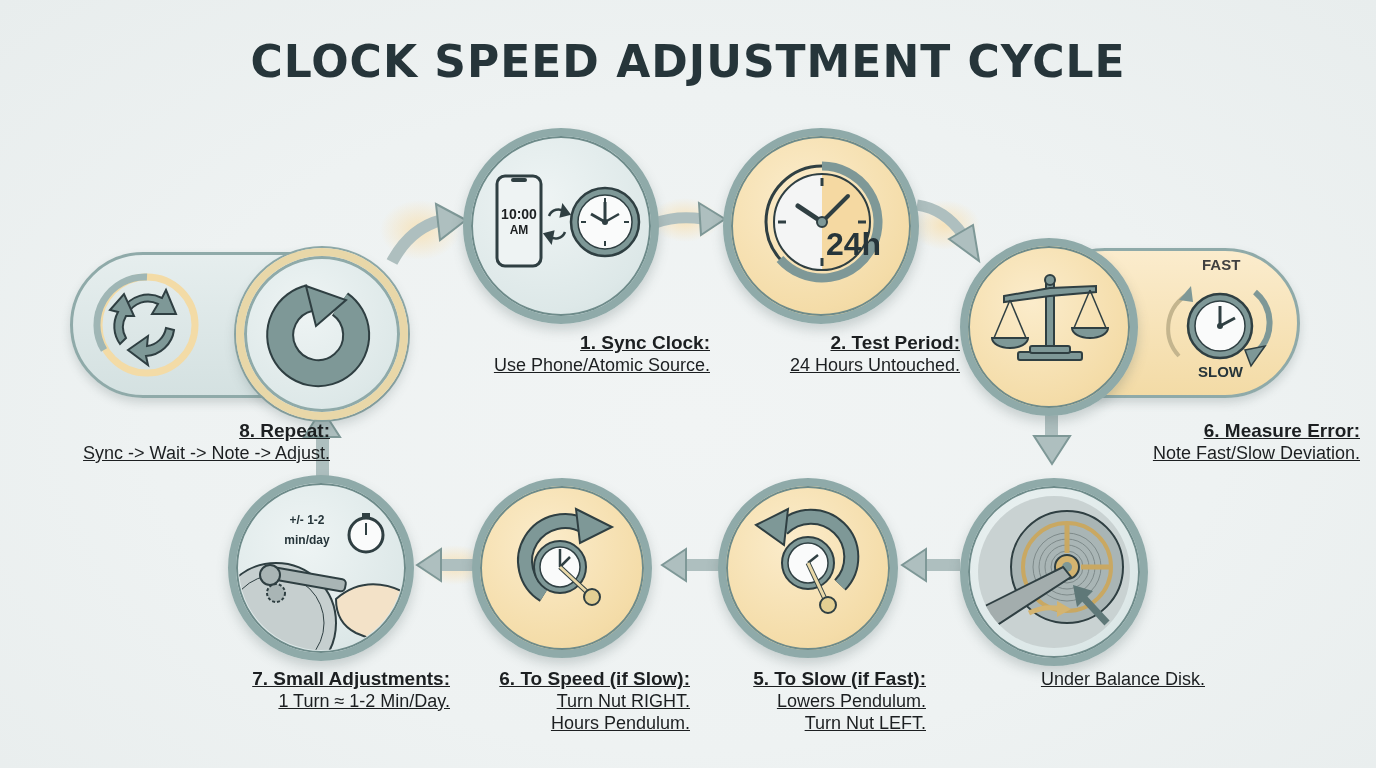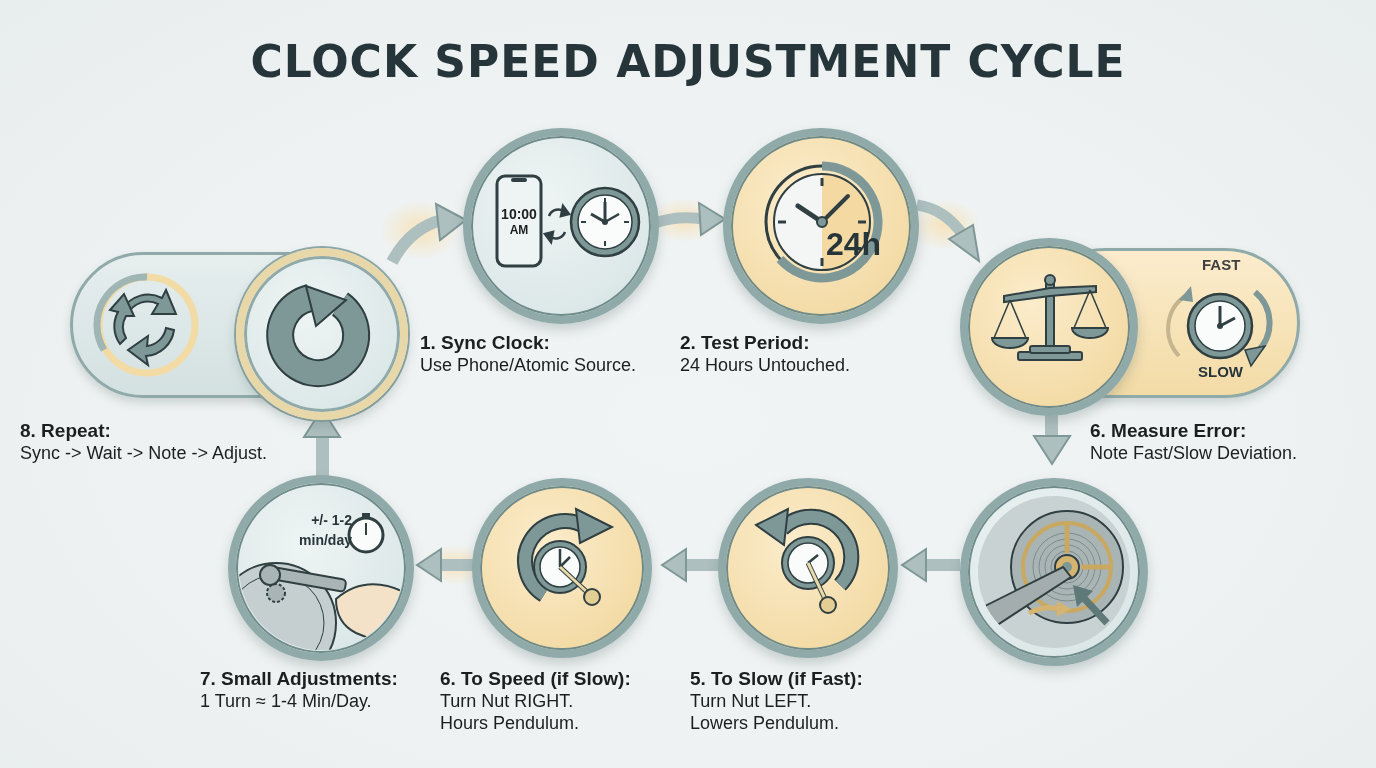--- a/index.html
+++ b/index.html
@@ -23,21 +23,21 @@
   .circle.blue { background: radial-gradient(circle at 40% 35%, #eef4f4 0%, #dde8e8 70%, #cddcdc 100%); }
   .circle.gold { background: radial-gradient(circle at 40% 35%, #fbeccb 0%, #f4dca8 70%, #ead09a 100%); }
   .circle.goldring { border-color:#e8d7a8; box-shadow: 0 6px 12px rgba(80,100,100,0.25), inset 0 0 0 3px #8faaa9, 0 0 0 2px #8faaa9; }
   .pill {
     position:absolute; box-sizing:border-box; border-radius:80px;
     border:3px solid #8faaa9;
     box-shadow: 0 5px 10px rgba(80,100,100,0.22);
   }
   .pill.blue { background: linear-gradient(180deg, #e6eeee 0%, #d4e1e1 100%); }
   .pill.gold { background: linear-gradient(180deg, #fbeccd 0%, #f3dba6 100%); }
-  .label { position:absolute; text-align:left; line-height:22px; font-size:18px; }
+  .label { position:absolute; text-align:right; line-height:22px; font-size:18px;text-decoration:underline; }
   .label .h { font-weight:bold; font-size:19px; display:block; }
   .label .d { display:block; }
   svg { position:absolute; overflow:visible; }
 </style>
 </head>
 <body>
 
 <div class="title">CLOCK SPEED ADJUSTMENT CYCLE</div>
 
 <svg style="left:380px;top:190px;width:90px;height:80px;">
@@ -227,38 +227,39 @@
     <circle cx="92" cy="74" r="12" fill="#d4b470" stroke="#2f3f42" stroke-width="2"></circle>
     <circle cx="92" cy="74" r="5" fill="#7e9897"></circle>
     <polygon points="0,118 88,74 96,84 10,140" fill="#a3adad" stroke="#2f3f42" stroke-width="2"></polygon>
     <path d="M54,120 Q70,112 86,116" stroke="#d4b470" stroke-width="5" fill="none"></path>
     <polygon points="82,108 96,116 82,124" fill="#d4b470"></polygon>
   </g>
   <line x1="132" y1="130" x2="106" y2="102" stroke="#5f7878" stroke-width="7"></line>
   <polygon points="98,92 118,98 102,114" fill="#5f7878"></polygon>
 </svg>
 <div class="label" style="left:905px;top:668px;width:300px;">
+  <span class="d">Under Balance Disk.</span>
 </div>
 
 <div class="circle gold" style="left:718px;top:478px;width:180px;height:180px;"></div>
 <svg style="left:752px;top:505px;width:110px;height:120px;">
   <path d="M88,80 A38,38 0 1,0 30,24" fill="none" stroke="#2f3f42" stroke-width="16"></path>
   <path d="M88,80 A38,38 0 1,0 30,24" fill="none" stroke="#7e9897" stroke-width="12"></path>
   <polygon points="4,20 36,4 32,40" fill="#7e9897" stroke="#2f3f42" stroke-width="2"></polygon>
   <circle cx="56" cy="58" r="26" fill="#7e9897" stroke="#2f3f42" stroke-width="2"></circle>
   <circle cx="56" cy="58" r="20" fill="#fafbfb" stroke="#2f3f42" stroke-width="1.5"></circle>
   <line x1="56" y1="58" x2="66" y2="50" stroke="#2f3f42" stroke-width="2.5"></line>
   <line x1="56" y1="58" x2="74" y2="96" stroke="#2f3f42" stroke-width="5"></line>
   <line x1="56" y1="58" x2="74" y2="96" stroke="#e9d8a8" stroke-width="3"></line>
   <circle cx="76" cy="100" r="8" fill="#e3cf93" stroke="#2f3f42" stroke-width="2"></circle>
 </svg>
 <div class="label" style="left:690px;top:668px;width:236px;">
   <span class="h">5. To Slow (if Fast):</span>
+  <span class="d">Lowers Pendulum.</span>
   <span class="d">Turn Nut LEFT.</span>
-  <span class="d">Lowers Pendulum.</span>
 </div>
 
 <div class="circle gold" style="left:472px;top:478px;width:180px;height:180px;"></div>
 <svg style="left:508px;top:505px;width:110px;height:120px;">
   <path d="M36,90 A38,38 0 1,1 78,22" fill="none" stroke="#2f3f42" stroke-width="16"></path>
   <path d="M36,90 A38,38 0 1,1 78,22" fill="none" stroke="#7e9897" stroke-width="12"></path>
   <polygon points="68,4 104,22 72,38" fill="#7e9897" stroke="#2f3f42" stroke-width="2"></polygon>
   <circle cx="52" cy="62" r="26" fill="#7e9897" stroke="#2f3f42" stroke-width="2"></circle>
   <circle cx="52" cy="62" r="20" fill="#fafbfb" stroke="#2f3f42" stroke-width="1.5"></circle>
   <line x1="52" y1="62" x2="52" y2="44" stroke="#2f3f42" stroke-width="2.5"></line>
@@ -285,20 +286,20 @@
     <circle cx="40" cy="140" r="48" fill="none" stroke="#2f3f42" stroke-width="1"></circle>
     <circle cx="40" cy="110" r="9" fill="#a9b5b5" stroke="#2f3f42" stroke-width="2" stroke-dasharray="3,2"></circle>
     <path d="M100,116 Q130,90 170,110 L170,170 L120,150 Q100,140 100,116 Z" fill="#f3e2c8" stroke="#2f3f42" stroke-width="2"></path>
     <rect x="30" y="90" width="80" height="12" rx="4" fill="#a9b5b5" stroke="#2f3f42" stroke-width="2" transform="rotate(10 70 96)"></rect>
     <circle cx="34" cy="92" r="10" fill="#a9b5b5" stroke="#2f3f42" stroke-width="2"></circle>
   </g>
   <circle cx="130" cy="52" r="17" fill="#fafbfb" stroke="#2f3f42" stroke-width="3"></circle>
   <rect x="126" y="30" width="8" height="5" fill="#2f3f42"></rect>
   <line x1="130" y1="52" x2="130" y2="40" stroke="#2f3f42" stroke-width="2"></line>
 </svg>
-<div style="position:absolute;left:262px;top:510px;width:90px;text-align:right;font-weight:bold;font-size:14px;line-height:20px;color:#26353a;">
+<div style="position:absolute;left:262px;top:510px;width:90px;text-align:center;font-weight:bold;font-size:12px;line-height:20px;color:#26353a;">
   <div>+/- 1-2</div>
   <div>min/day</div>
 </div>
 <div class="label" style="left:200px;top:668px;width:250px;">
   <span class="h">7. Small Adjustments:</span>
-  <span class="d">1 Turn ≈ 1-4 Min/Day.</span>
+  <span class="d">1 Turn ≈ 1-2 Min/Day.</span>
 </div>
 
 </body></html>

